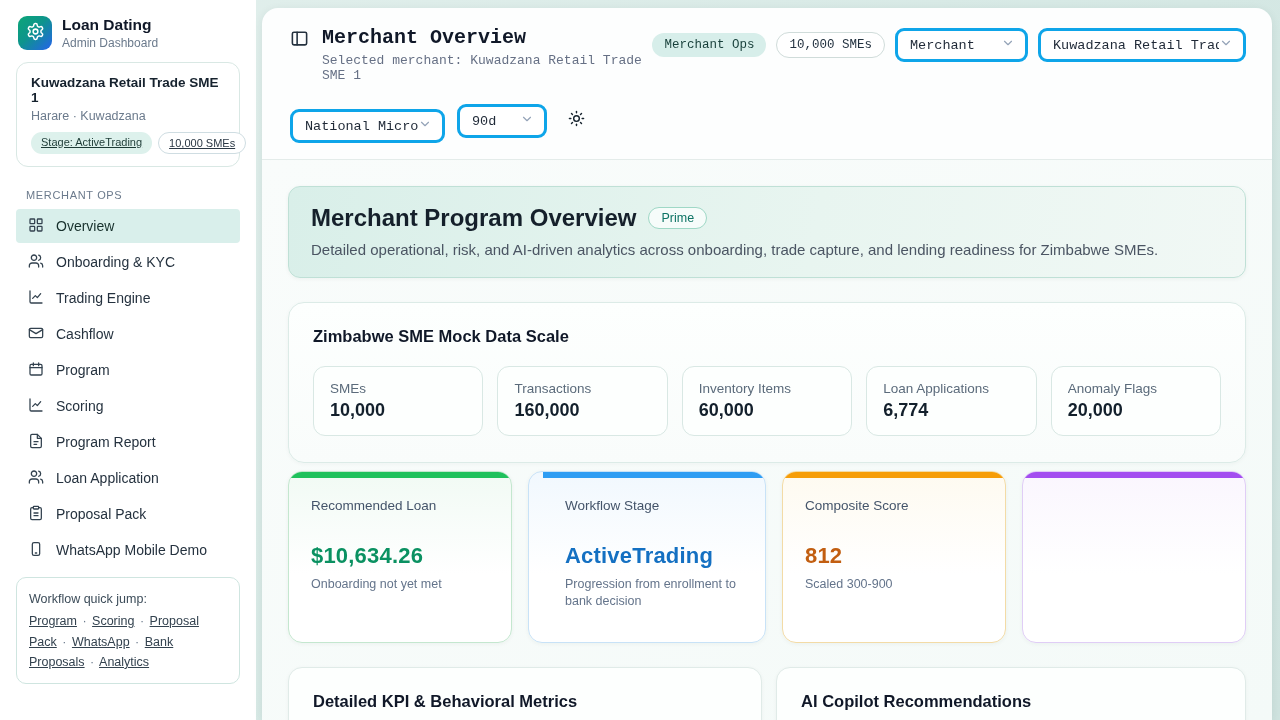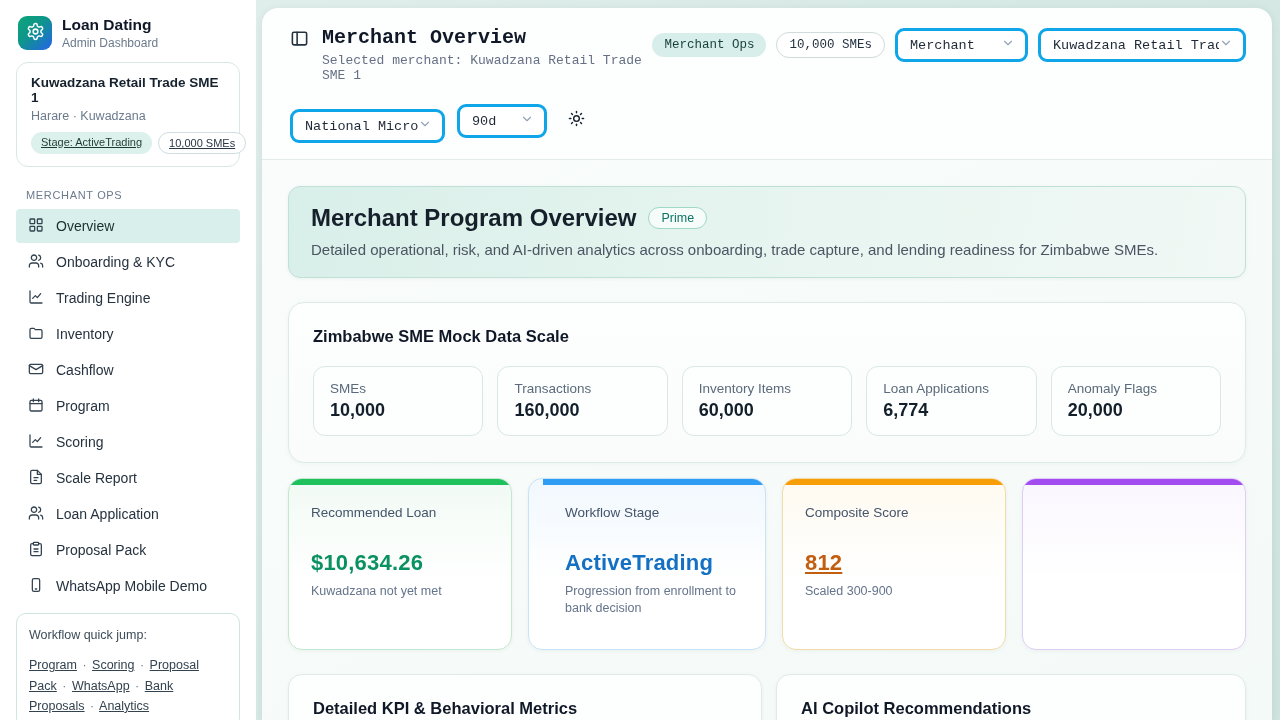--- a/index.html
+++ b/index.html
@@ -21,21 +21,21 @@
   .mc-loc { font-size:12.5px; color:#6b7a8c; margin-top:4px; }
   .mc-badges { display:flex; gap:6px; margin-top:9px; }
   .pill { border-radius:999px; font-size:11px; padding:4px 10px; white-space:nowrap;text-decoration:underline; }
   .pill-stage { background:#ddf1ec; color:#1d3b36; }
   .pill-outline { background:#fff; border:1px solid #cfdde2; color:#2a3744; }
   .nav-label { font-size:11px; color:#6b7a8c; letter-spacing:.06em; margin:8px 0 8px 10px; }
   .nav-item { display:flex; align-items:center; gap:12px; height:34px; padding:0 12px; border-radius:4px; font-size:14px; color:#25323f; margin-bottom:2px; cursor:pointer; }
   .nav-item.active { background:#d9efeb; color:#17302c; }
   .nav-item svg { stroke:#33424f; }
   .quick-jump { border:1px solid #cfe5e0; border-radius:10px; padding:11px 12px; margin-top:8px; font-size:12.5px; color:#33424f; line-height:1.62; }
-  .qj-label { display:block; margin-bottom:10px; color:#3c4c59; }
+  .qj-label { display:block; margin-bottom:2px; color:#3c4c59; }
   .qj-link { color:#33424f; text-decoration:underline; cursor:pointer; }
   .qj-dot { color:#6b7a8c; margin:0 2px; }
 
   
   .panel { flex:1; margin:8px 8px 0 6px; background:#fdfefe; border-radius:16px 16px 0 0; box-shadow:0 2px 10px rgba(22,50,45,.08); display:flex; flex-direction:column; overflow:hidden; }
   .panel-header { padding:18px 26px 0 28px; display:flex; justify-content:space-between;font-family:Liberation Mono, monospace; }
   .ph-left { display:flex; flex-direction:column; }
   .title-row { display:flex; align-items:flex-start; gap:13px; }
   .panel-toggle { margin-top:3px; cursor:pointer; }
   .page-title { font-size:20px; font-weight:bold; color:#101828; }
@@ -58,21 +58,21 @@
   .banner-badge { border:1px solid #9fd8c6; background:#f6fcfa; color:#0e7465; font-size:12.5px; padding:3px 12px; border-radius:999px; }
   .banner-desc { font-size:15px; color:#4b5563; margin-top:9px; }
 
   .scale-card { margin-top:24px; border:1px solid #dcebe7; border-radius:16px; background:linear-gradient(180deg,#fdfffe,#f9fcfb); padding:24px 24px 26px 24px; box-shadow:0 1px 4px rgba(22,50,45,.04); }
   .scale-title { font-size:16.5px; font-weight:bold; color:#101828; }
   .stats-row { display:flex; gap:14px; margin-top:20px; }
   .stat-card { flex:1; border:1px solid #d9e8e4; border-radius:12px; background:#fdfffe; padding:14px 16px; }
   .stat-label { font-size:13.5px; color:#5b6b7b; white-space:nowrap; overflow:hidden; }
   .stat-value { font-size:18px; font-weight:bold; color:#13202c; margin-top:4px; }
 
-  .metrics-row { display:flex; gap:16px; margin-top:15px; }
+  .metrics-row { display:flex; gap:16px; margin-top:8px; }
   .metric-card { flex:1; border:1px solid #dde8e5; border-radius:14px; background:#fff; height:172px; overflow:hidden; box-shadow:0 1px 4px rgba(22,50,45,.05); }
   .accent-bar { height:6px; }
   .metric-body { padding:20px 22px 0 22px; }
   .metric-label { font-size:13.5px; color:#44546a; }
   .metric-value { font-size:22px; font-weight:bold; margin-top:30px; letter-spacing:.2px; }
   .metric-note { font-size:12.5px; color:#64748b; margin-top:7px; line-height:1.35; max-width:180px; }
   .m0 { border-color:#c4e7cf; background:linear-gradient(180deg,#f1faf4 0%,#ffffff 60%); }
   .m1 { border-color:#c8e2f7; background:linear-gradient(180deg,#f1f8fe 0%,#ffffff 60%);padding-left:14px; }
   .m2 { border-color:#f3dba6; background:linear-gradient(180deg,#fefaf0 0%,#ffffff 60%); }
   .m3 { border-color:#e0cdf6; background:linear-gradient(180deg,#faf6fe 0%,#ffffff 60%); }
@@ -134,26 +134,20 @@
     </div>
     <div class="nav-item">
       <span class="icon"><svg width="16" height="16" viewBox="0 0 24 24" fill="none" stroke-width="1.9" stroke-linecap="round" stroke-linejoin="round">
             <path d="M3 3v16a2 2 0 0 0 2 2h16"></path>
             <path d="m7 14 4-4 3 3 5-6"></path>
           </svg></span>
       <span>Trading Engine</span>
     </div>
     <div class="nav-item">
       <span class="icon"><svg width="16" height="16" viewBox="0 0 24 24" fill="none" stroke-width="1.9" stroke-linecap="round" stroke-linejoin="round">
-            <path d="M3 7a2 2 0 0 1 2-2h4l2 2h8a2 2 0 0 1 2 2v9a2 2 0 0 1-2 2H5a2 2 0 0 1-2-2z"></path>
-          </svg></span>
-      <span>Inventory</span>
-    </div>
-    <div class="nav-item">
-      <span class="icon"><svg width="16" height="16" viewBox="0 0 24 24" fill="none" stroke-width="1.9" stroke-linecap="round" stroke-linejoin="round">
             <rect x="2" y="5" width="20" height="14" rx="2"></rect>
             <path d="m2 7 10 6 10-6"></path>
           </svg></span>
       <span>Cashflow</span>
     </div>
     <div class="nav-item">
       <span class="icon"><svg width="16" height="16" viewBox="0 0 24 24" fill="none" stroke-width="1.9" stroke-linecap="round" stroke-linejoin="round">
             <rect x="3" y="5" width="18" height="16" rx="2"></rect>
             <path d="M8 3v4"></path>
             <path d="M16 3v4"></path>
@@ -168,21 +162,21 @@
           </svg></span>
       <span>Scoring</span>
     </div>
     <div class="nav-item">
       <span class="icon"><svg width="16" height="16" viewBox="0 0 24 24" fill="none" stroke-width="1.9" stroke-linecap="round" stroke-linejoin="round">
             <path d="M14 2H6a2 2 0 0 0-2 2v16a2 2 0 0 0 2 2h12a2 2 0 0 0 2-2V8z"></path>
             <path d="M14 2v6h6"></path>
             <path d="M9 13h6"></path>
             <path d="M9 17h4"></path>
           </svg></span>
-      <span>Scale Report</span>
+      <span>Program Report</span>
     </div>
     <div class="nav-item">
       <span class="icon"><svg width="16" height="16" viewBox="0 0 24 24" fill="none" stroke-width="1.9" stroke-linecap="round" stroke-linejoin="round">
             <path d="M16 21v-2a4 4 0 0 0-4-4H6a4 4 0 0 0-4 4v2"></path>
             <circle cx="9" cy="7" r="4"></circle>
             <path d="M22 21v-2a4 4 0 0 0-3-3.87"></path>
             <path d="M16 3.13a4 4 0 0 1 0 7.75"></path>
           </svg></span>
       <span>Loan Application</span>
     </div>
@@ -320,36 +314,36 @@
         </div>
       </div>
     </section>
 
     <section class="metrics-row">
       <div class="metric-card m0">
         <div class="accent-bar" style="background: rgb(31, 193, 92);"></div>
         <div class="metric-body">
           <div class="metric-label">Recommended Loan</div>
           <div class="metric-value" style="color: rgb(10, 145, 97);">$10,634.26</div>
-          <div class="metric-note">Kuwadzana not yet met</div>
+          <div class="metric-note">Onboarding not yet met</div>
         </div>
       </div>
       <div class="metric-card m1">
         <div class="accent-bar" style="background: rgb(46, 157, 243);"></div>
         <div class="metric-body">
           <div class="metric-label">Workflow Stage</div>
           <div class="metric-value" style="color: rgb(20, 112, 194);">ActiveTrading</div>
           <div class="metric-note">Progression from enrollment to bank decision</div>
         </div>
       </div>
       <div class="metric-card m2">
         <div class="accent-bar" style="background: rgb(246, 157, 8);"></div>
         <div class="metric-body">
           <div class="metric-label">Composite Score</div>
-          <div class="metric-value" style="color: rgb(194, 94, 16); text-decoration: underline;">812</div>
+          <div class="metric-value" style="color: rgb(194, 94, 16);">812</div>
           <div class="metric-note">Scaled 300-900</div>
         </div>
       </div>
       <div class="metric-card m3">
         <div class="accent-bar" style="background: rgb(163, 77, 240);"></div>
       </div>
     </section>
 
     <section class="bottom-row">
       <div class="bottom-card left">

